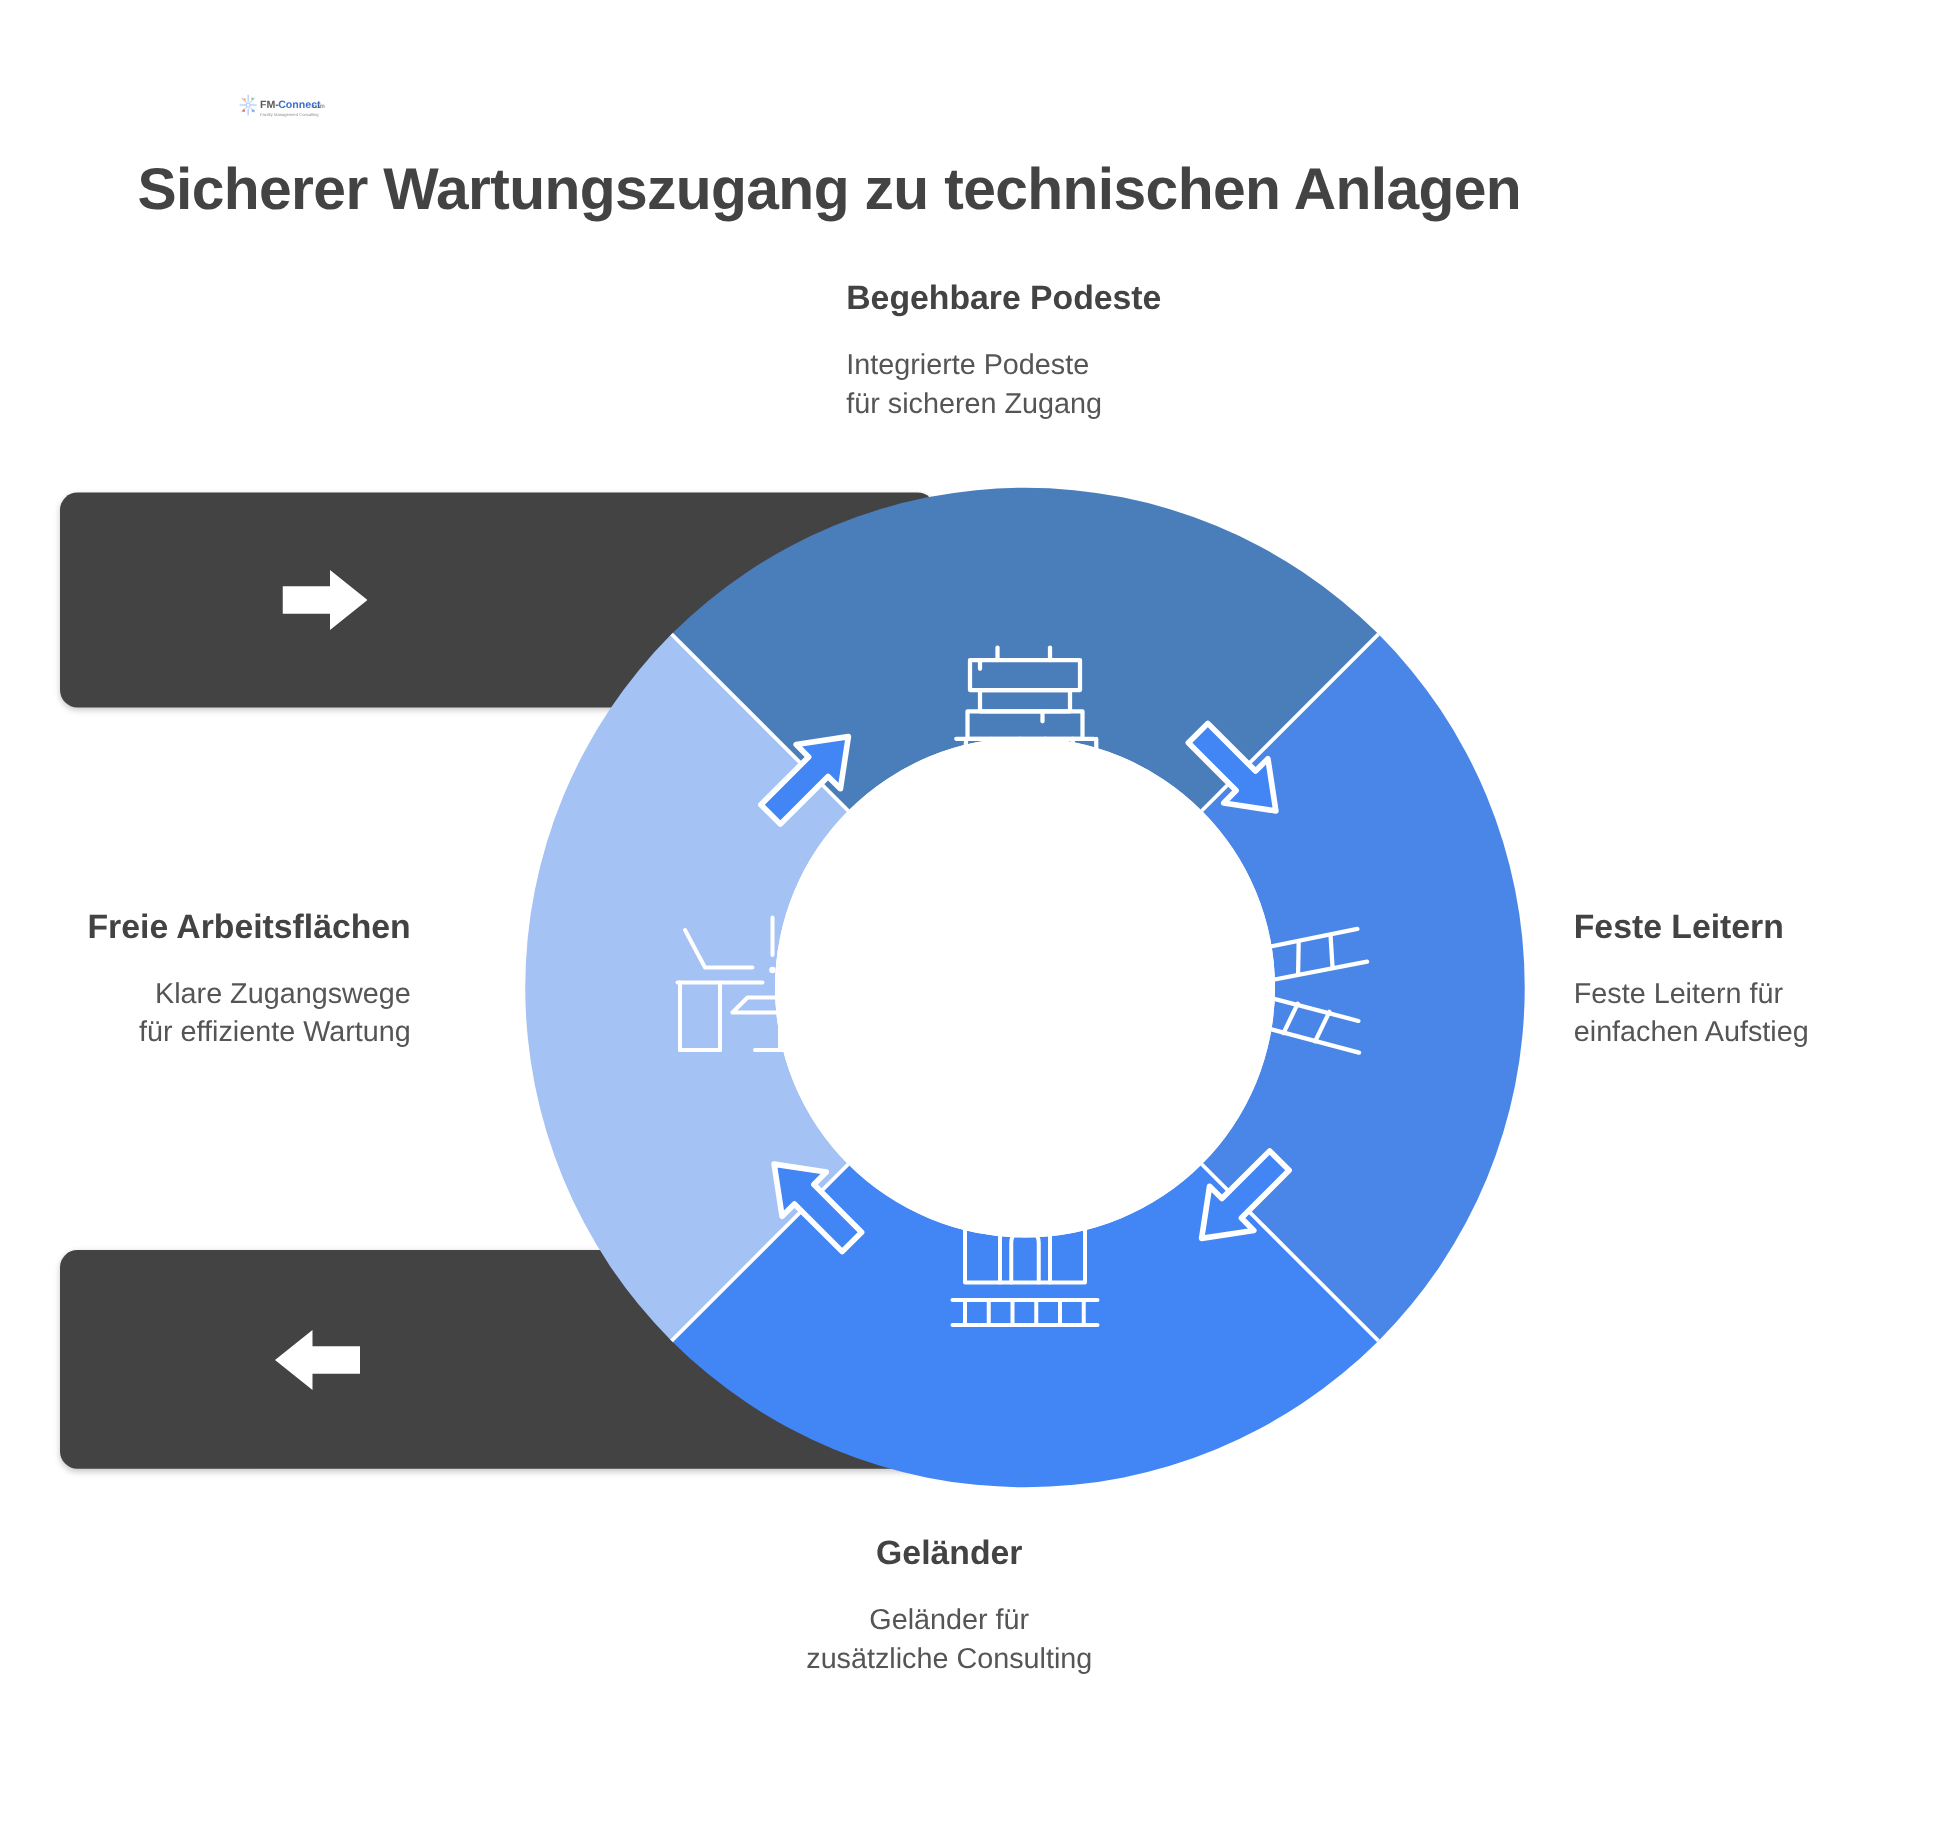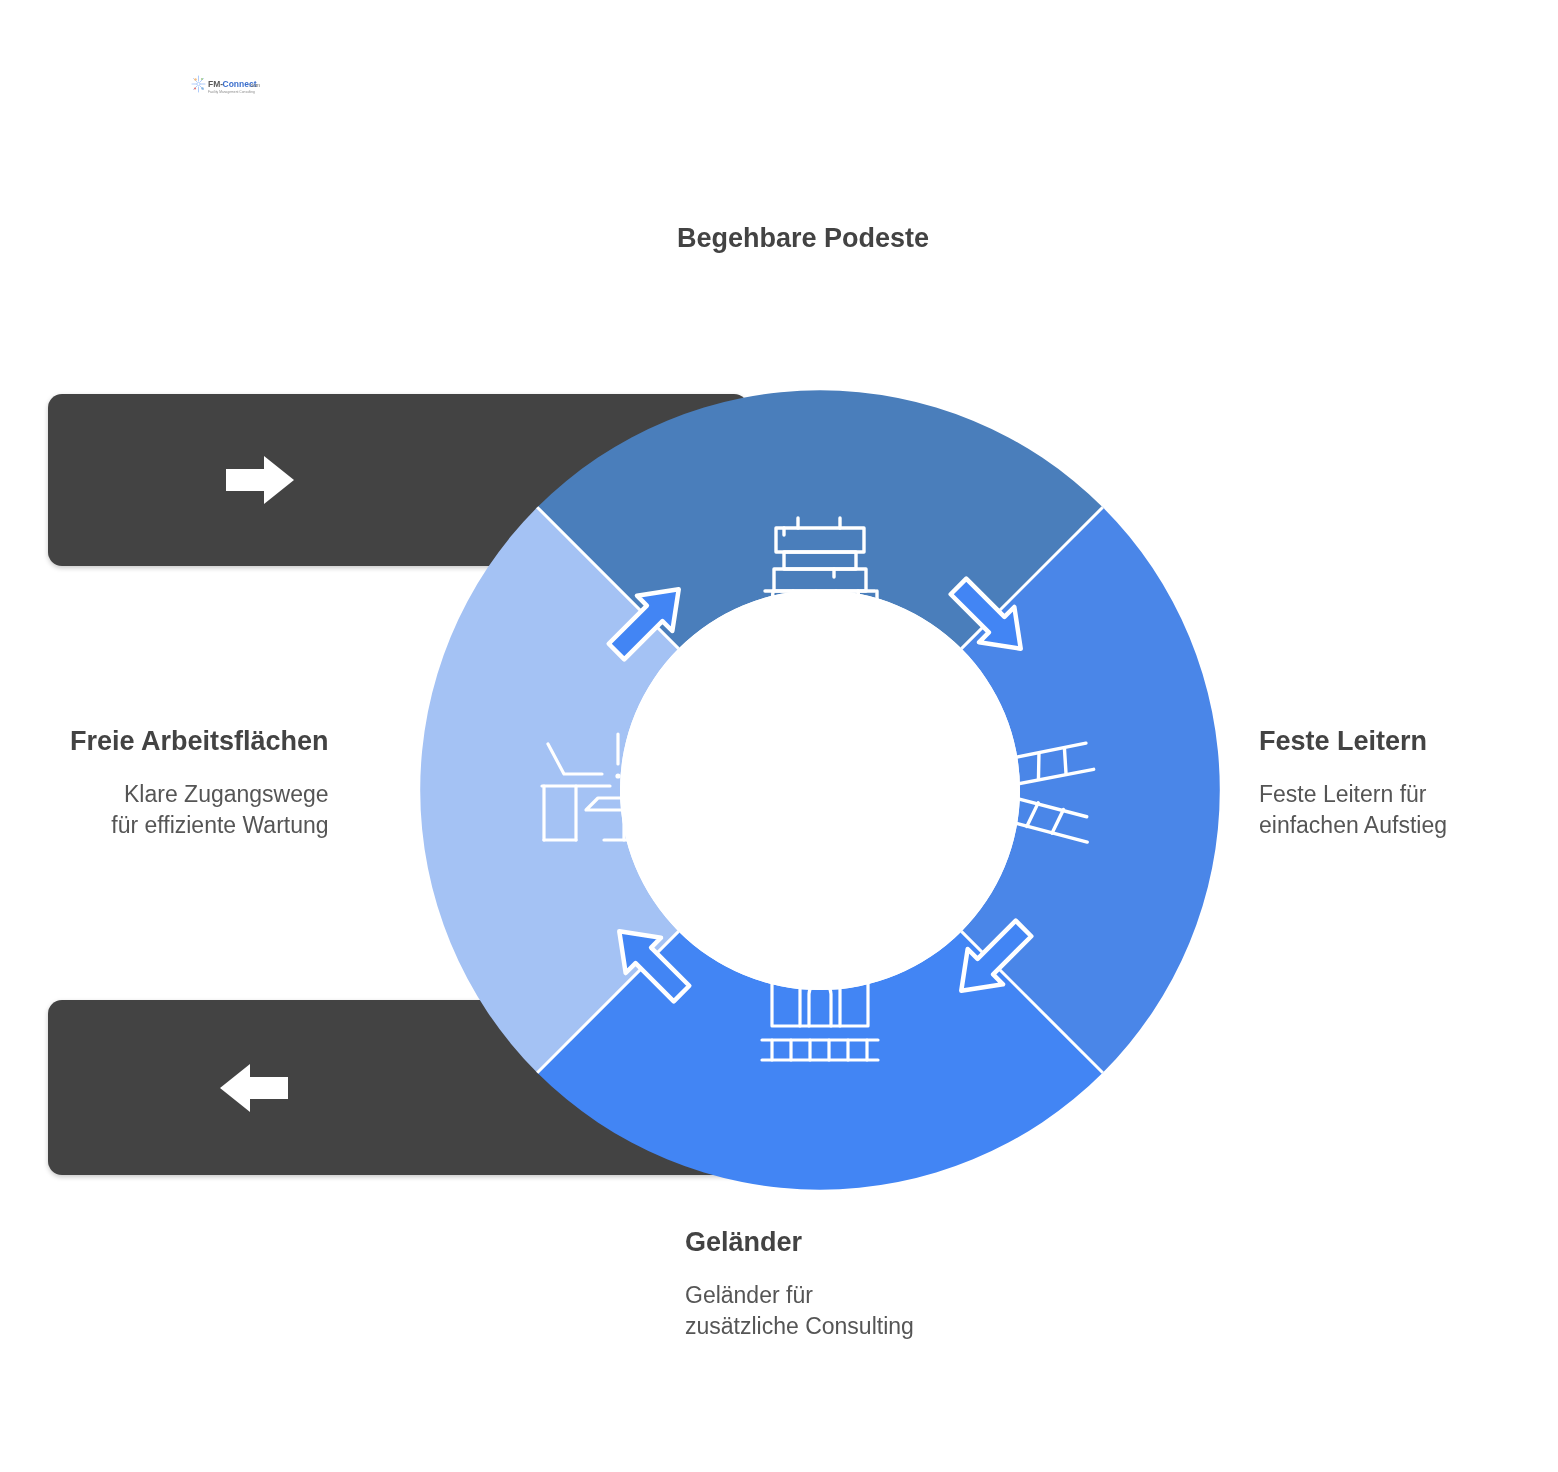--- a/index.html
+++ b/index.html
@@ -87,21 +87,21 @@
     font-size: 23px;
     font-weight: normal;
     color: #555555;
     line-height: 1.38;
     margin: 0;
     white-space: pre-line;
   }
 
   #callout-top    { left: 677px; top: 224px;  text-align: left; }
   #callout-right  { left: 1259px; top: 727px; text-align: left; }
-  #callout-bottom { left: 685px; top: 1228px; text-align: left; }
+  #callout-bottom { left: 645px; top: 1228px; text-align: center; }
   #callout-left   { left: 70px;  top: 727px;  text-align: right; }
 </style>
 </head>
 <body>
 
 <div id="stage">
 
   <div class="brand-logo">
     <svg viewBox="0 0 140 52" xmlns="http://www.w3.org/2000/svg" aria-hidden="true">
       <g stroke="#8ab4f8" stroke-width="1.6" stroke-linecap="round">
@@ -119,20 +119,21 @@
       <circle cx="10" cy="29" r="2.2" fill="#e06666"></circle>
       <circle cx="25" cy="29" r="2.4" fill="#6fa8dc"></circle>
       <circle cx="17" cy="20" r="3.2" fill="#ffffff" stroke="#8ab4f8" stroke-width="1.4"></circle>
       <text x="36" y="25" font-family="'Liberation Sans', sans-serif" font-size="17" font-weight="bold" fill="#3c3c3c">FM-</text>
       <text x="65" y="25" font-family="'Liberation Sans', sans-serif" font-size="17" font-weight="bold" fill="#1a56c4">Connect</text>
       <text x="118" y="25" font-family="'Liberation Sans', sans-serif" font-size="10" fill="#3c3c3c">.com</text>
       <text x="36" y="37" font-family="'Liberation Sans', sans-serif" font-size="6.6" fill="#777777">Facility Management Consulting</text>
     </svg>
   </div>
 
+  <h1 class="page-title">Sicherer Wartungszugang zu technischen Anlagen</h1>
 
   <div class="dark-bar" id="bar-top">
     <div class="bar-arrow">
       <svg viewBox="0 0 68 52" xmlns="http://www.w3.org/2000/svg" aria-hidden="true">
         <path d="M0 15 L38 15 L38 2 L68 26 L38 50 L38 37 L0 37 Z" fill="#ffffff"></path>
       </svg>
     </div>
   </div>
 
   <div class="dark-bar" id="bar-bottom">
@@ -264,20 +265,22 @@
       </g>
 
       <g transform="translate(234,576) rotate(-135)">
         <use href="#conn-arrow"></use>
       </g>
     </svg>
   </div>
 
   <div class="callout" id="callout-top">
     <div class="callout-title">Begehbare Podeste</div>
+    <div class="callout-desc">Integrierte Podeste
+für sicheren Zugang</div>
   </div>
 
   <div class="callout" id="callout-right">
     <div class="callout-title">Feste Leitern</div>
     <div class="callout-desc">Feste Leitern für
 einfachen Aufstieg</div>
   </div>
 
   <div class="callout" id="callout-bottom">
     <div class="callout-title">Geländer</div>

